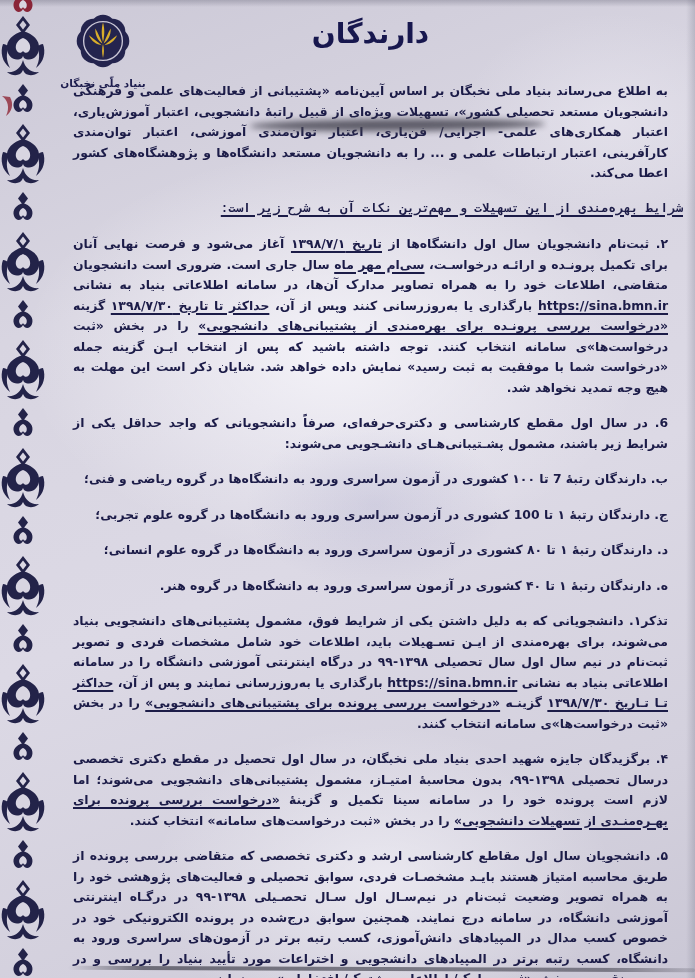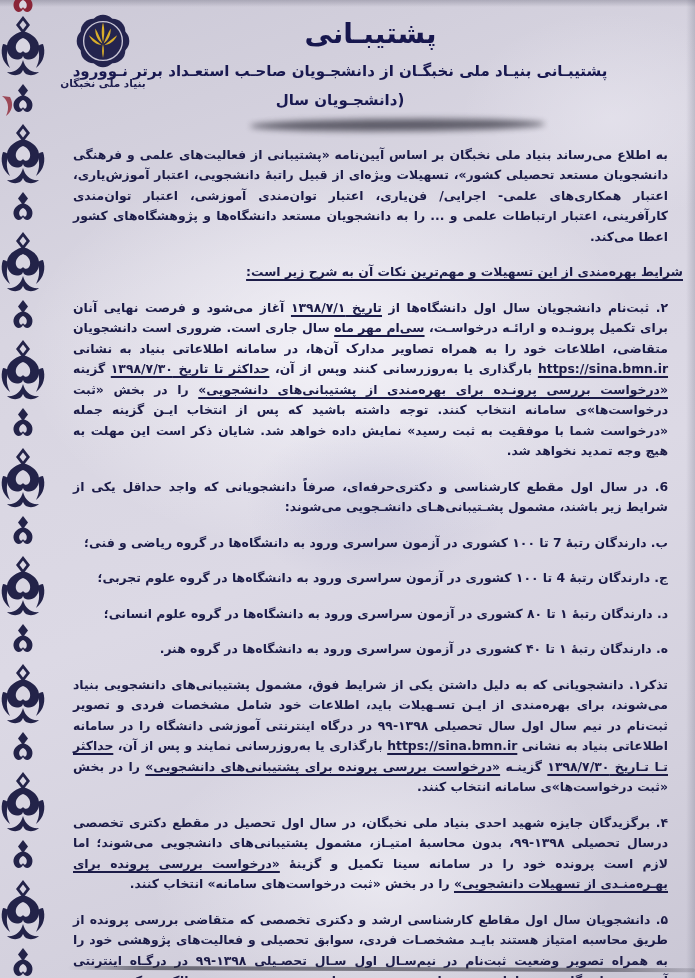--- a/index.html
+++ b/index.html
@@ -28,21 +28,21 @@
     position:absolute;top:0;right:0;left:46px;height:978px;direction:rtl;
     padding:0 12px 0 12px;box-sizing:border-box;color:#1c1c48;font-weight:bold;overflow:hidden;
   }
   .logo{position:absolute;top:10px;left:14px;width:86px;text-align:center;direction:rtl;}
   .logo-caption{font-size:10.5px;color:#1d1d4e;margin-top:1px;font-weight:bold;}
   .title{margin:16px 0 2px;text-align:center;font-size:28px;line-height:1.25;color:#17174e;
     letter-spacing:1px;font-weight:bold;}
   .subtitle{margin:6px 75px 0 14px;text-align:center;font-size:15px;line-height:1.92;color:#191950;}
   .bodytext{margin-top:30px;}
   .para{margin:15px;font-size:12.4px;line-height:20.5px;text-align:justify;color:#1c1c48;}
-  .para.heading{margin:9px 0 5px;}
+  .para.heading{margin:9px 0 5px;font-family:Liberation Mono, monospace;}
   .u{text-decoration:underline;text-decoration-thickness:1.5px;text-underline-offset:2.5px;}
 </style>
 </head>
 <body>
 
 <div class="page">
 
   <div class="edge-shade-top"></div>
   <div class="edge-shade-right"></div>
   <div class="watermark"></div>
@@ -95,35 +95,34 @@
         <path d="M32 13 C34.2 21 33.2 28 32 33 C30.8 28 29.8 21 32 13 Z" fill="#d9ae2b"></path>
         <path d="M24 19 C23.8 27 27.5 32 31.4 34.5 C28.8 28.5 26.8 23.5 24 19 Z" fill="#d9ae2b"></path>
         <path d="M40 19 C40.2 27 36.5 32 32.6 34.5 C35.2 28.5 37.2 23.5 40 19 Z" fill="#d9ae2b"></path>
         <path d="M17.5 26 C20 32.5 25.5 35.5 30.6 36.3 C26 32.6 21.5 29.2 17.5 26 Z" fill="#d9ae2b"></path>
         <path d="M46.5 26 C44 32.5 38.5 35.5 33.4 36.3 C38 32.6 42.5 29.2 46.5 26 Z" fill="#d9ae2b"></path>
         <path d="M32 35 C33.3 39.5 33.3 44 32 49.5 C30.7 44 30.7 39.5 32 35 Z" fill="#d9ae2b"></path>
       </svg>
       <div class="logo-caption">بنیاد ملّی نخبگان</div>
     </div>
 
-    <h1 class="title">پشتیبـانی</h1>
+    <h1 class="title">دارندگان</h1>
 
     <div class="subtitle">
-      <div>پشتیبـانی بنیـاد ملی نخبگـان از دانشجـویان صاحـب استعـداد برتر نـوورود (دانشجـویان سال</div>
     </div>
 
     <div class="smudge"></div>
 
     <div class="bodytext">
       <p class="para"><span>به اطلاع می‌رساند بنیاد ملی نخبگان بر اساس آیین‌نامه «پشتیبانی از فعالیت‌های علمی و فرهنگی دانشجویان مستعد تحصیلی کشور»، تسهیلات ویژه‌ای از قبیل راتبهٔ دانشجویی، اعتبار آموزش‌یاری، اعتبار همکاری‌های علمی- اجرایی/ فن‌یاری، اعتبار توان‌مندی آموزشی، اعتبار توان‌مندی کارآفرینی، اعتبار ارتباطات علمی و ... را به دانشجویان مستعد دانشگاه‌ها و پژوهشگاه‌های کشور اعطا می‌کند.</span></p>
       <p class="para heading"><span class="u">شرایط بهره‌مندی از این تسهیلات و مهم‌ترین نکات آن به شرح زیر است:</span></p>
       <p class="para"><span>۲. ثبت‌نام دانشجویان سال اول دانشگاه‌ها از </span><span class="u">تاریخ ۱۳۹۸/۷/۱</span><span> آغاز می‌شود و فرصت نهایی آنان برای تکمیل پرونـده و ارائـه درخواسـت، </span><span class="u">سی‌ام مهر ماه</span><span> سال جاری است. ضروری است دانشجویان متقاضی، اطلاعات خود را به همراه تصاویر مدارک آن‌ها، در سامانه اطلاعاتی بنیاد به نشانی </span><span class="u" dir="ltr">https://sina.bmn.ir</span><span> بارگذاری یا به‌روزرسانی کنند وپس از آن، </span><span class="u">حداکثر تا تاریخ ۱۳۹۸/۷/۳۰</span><span> گزینه </span><span class="u">«درخواست بررسی پرونـده برای بهره‌مندی از پشتیبانی‌های دانشجویی»</span><span> را در بخش «ثبت درخواست‌ها»ی سامانه انتخاب کنند. توجه داشته باشید که پس از انتخاب ایـن گزینه جمله «درخواست شما با موفقیت به ثبت رسید» نمایش داده خواهد شد. شایان ذکر است این مهلت به هیچ وجه تمدید نخواهد شد.</span></p>
       <p class="para"><span>6. در سال اول مقطع کارشناسی و دکتری‌حرفه‌ای، صرفاً دانشجویانی که واجد حداقل یکی از شرایط زیر باشند، مشمول پشـتیبانی‌هـای دانشـجویی می‌شوند:</span></p>
       <p class="para"><span>ب. دارندگان رتبهٔ 7 تا ۱۰۰ کشوری در آزمون سراسری ورود به دانشگاه‌ها در گروه ریاضی و فنی؛</span></p>
-      <p class="para"><span>ج. دارندگان رتبهٔ 4 تا ۱۰۰ کشوری در آزمون سراسری ورود به دانشگاه‌ها در گروه علوم تجربی؛</span></p>
+      <p class="para"><span>ج. دارندگان رتبهٔ ۱ تا 100 کشوری در آزمون سراسری ورود به دانشگاه‌ها در گروه علوم تجربی؛</span></p>
       <p class="para"><span>د. دارندگان رتبهٔ ۱ تا ۸۰ کشوری در آزمون سراسری ورود به دانشگاه‌ها در گروه علوم انسانی؛</span></p>
       <p class="para"><span>ه. دارندگان رتبهٔ ۱ تا ۴۰ کشوری در آزمون سراسری ورود به دانشگاه‌ها در گروه هنر.</span></p>
       <p class="para"><span>تذکر۱. دانشجویانی که به دلیل داشتن یکی از شرایط فوق، مشمول پشتیبانی‌های دانشجویی بنیاد می‌شوند، برای بهره‌مندی از ایـن تسـهیلات باید، اطلاعات خود شامل مشخصات فردی و تصویر ثبت‌نام در نیم سال اول سال تحصیلی ۱۳۹۸-۹۹ در درگاه اینترنتی آموزشی دانشگاه را در سامانه اطلاعاتی بنیاد به نشانی </span><span class="u" dir="ltr">https://sina.bmn.ir</span><span> بارگذاری یا به‌روزرسانی نمایند و پس از آن، </span><span class="u">حداکثر تـا تـاریخ ۱۳۹۸/۷/۳۰</span><span> گزینـه </span><span class="u">«درخواست بررسی پرونده برای پشتیبانی‌های دانشجویی»</span><span> را در بخش «ثبت درخواست‌ها»ی سامانه انتخاب کنند.</span></p>
       <p class="para"><span>۴. برگزیدگان جایزه شهید احدی بنیاد ملی نخبگان، در سال اول تحصیل در مقطع دکتری تخصصی درسال تحصیلی ۱۳۹۸-۹۹، بدون محاسبهٔ امتیـاز، مشمول پشتیبانی‌های دانشجویی می‌شوند؛ اما لازم است پرونده خود را در سامانه سینا تکمیل و گزینهٔ </span><span class="u">«درخواست بررسی پرونده برای بهـره‌منـدی از تسهیلات دانشجویی»</span><span> را در بخش «ثبت درخواست‌های سامانه» انتخاب کنند.</span></p>
       <p class="para"><span>۵. دانشجویان سال اول مقاطع کارشناسی ارشد و دکتری تخصصی که متقاضی بررسی پرونده از طریق محاسبه امتیاز هستند بایـد مشخصـات فردی، سوابق تحصیلی و فعالیت‌های پژوهشی خود را به همراه تصویر وضعیت ثبت‌نام در نیم‌سـال اول سـال تحصـیلی ۱۳۹۸-۹۹ در درگـاه اینترنتی آموزشی دانشگاه، در سامانه درج نمایند. همچنین سوابق درج‌شده در پرونده الکترونیکی خود در خصوص کسب مدال در المپیادهای دانش‌آموزی، کسب رتبه برتر در آزمون‌های سراسری ورود به دانشگاه، کسب رتبه برتر در المپیادهای دانشجویی و اختراعات مورد تأیید بنیاد را بررسی و در صورت نقص، در بخش «ثبت مدارک/ اطلاعات مشترک/ افتخارات» درج نمایند.</span></p>
 
     </div>
   </div>
 
   <div class="bottom-line"></div>

